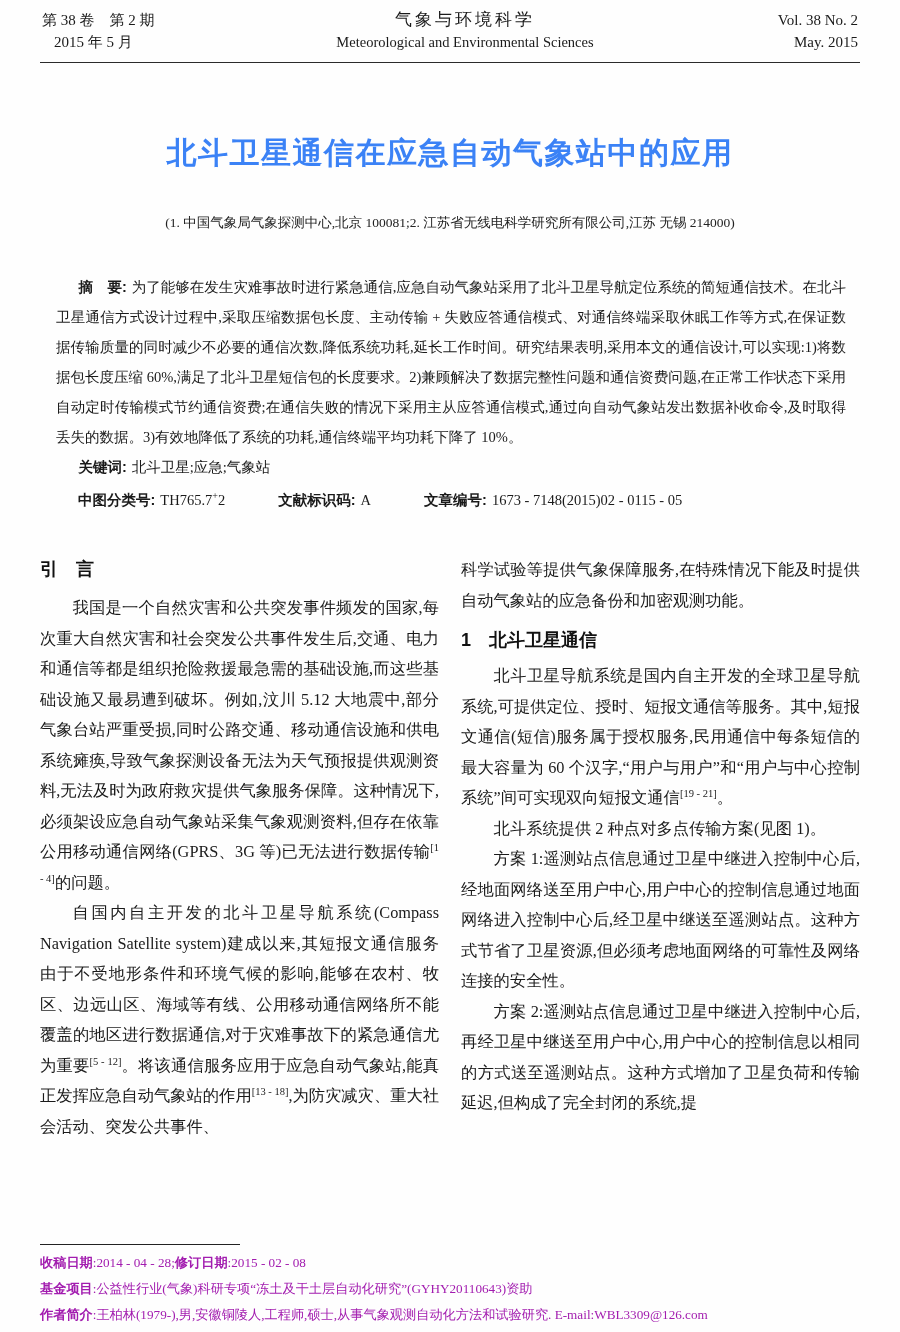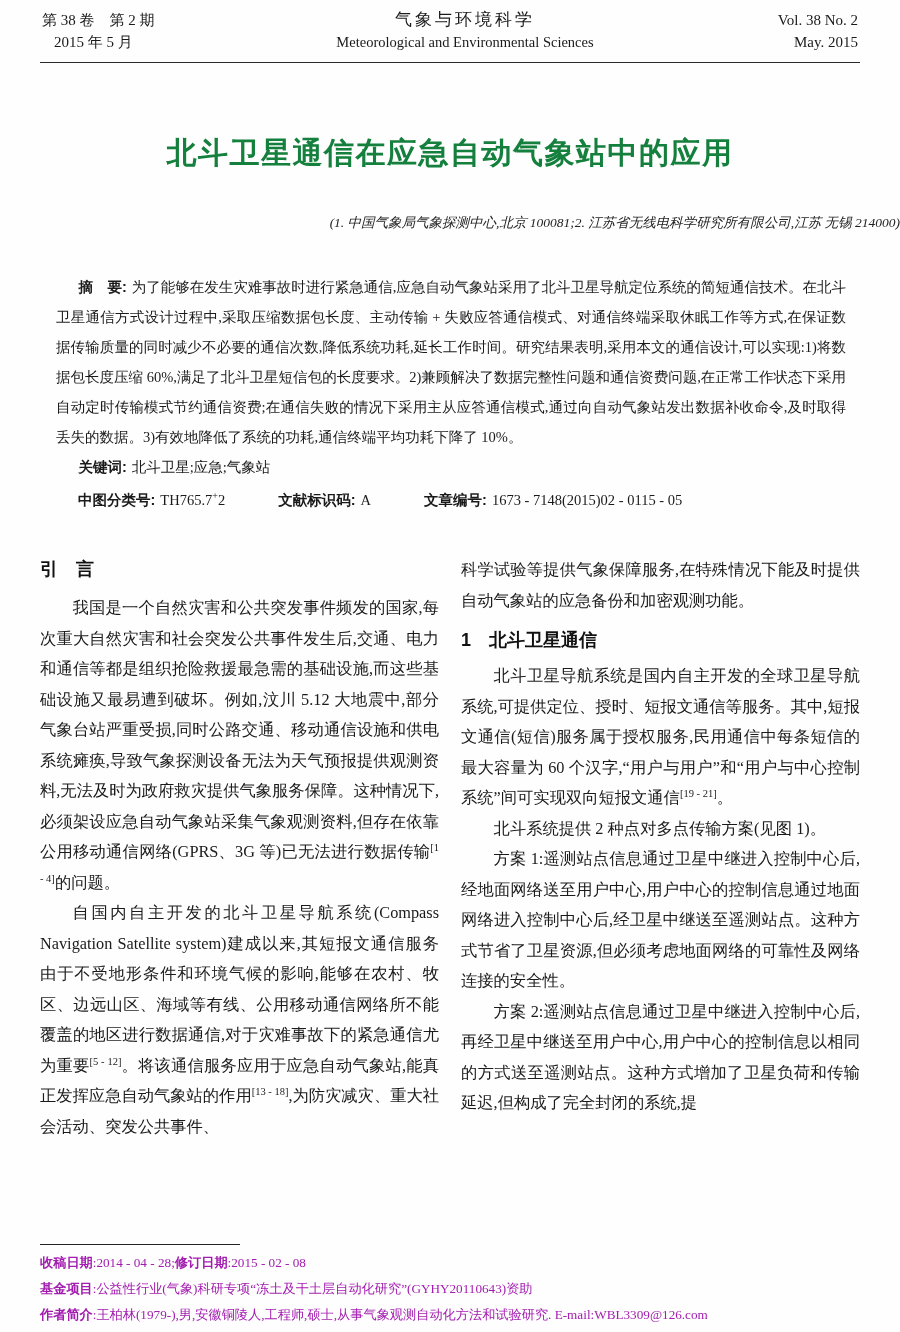--- a/index.html
+++ b/index.html
@@ -20,25 +20,25 @@
   .hcol.center{text-align:center;flex:1;}
   .hcol.right{text-align:right;min-width:120px;}
   .jtitle-cn{font-size:17px;letter-spacing:3px;}
   .jtitle-en{font-size:14.5px;}
   .hcol.left .l2{padding-left:12px;}
 
   
   .title{
     margin-top:70px;text-align:center;
     font-family:"Liberation Sans","DejaVu Sans",sans-serif;
-    font-weight:bold;font-size:30px;letter-spacing:1.5px;color:#15803d;
+    font-weight:bold;font-size:30px;letter-spacing:1.5px;color:#3b82f6;
   }
   .authors{margin-top:36px;text-align:center;font-size:20px;letter-spacing:1px;}
   .authors sup{font-size:12px;vertical-align:super;line-height:0;}
-  .affiliation{margin-top:40px;text-align:right;font-size:13.5px;color:#222;font-style:italic;}
+  .affiliation{margin-top:40px;text-align:center;font-size:13.5px;color:#222;}
 
   
   .abstract-block{margin:40px 54px 0 56px;font-size:14.5px;line-height:30px;text-align:justify;}
   .abstract-block p{margin:0;text-indent:1.55em;}
   .label-bold{
     font-family:"Liberation Sans","DejaVu Sans",sans-serif;
     font-weight:bold;font-style:normal;margin-right:5px;
   }
   .meta-row{display:flex;margin:5px 54px 0 56px;padding-left:22px;font-size:14.5px;line-height:26px;column-gap:53px;white-space:nowrap;}
   .meta-group sup{font-size:10px;vertical-align:super;line-height:0;}

